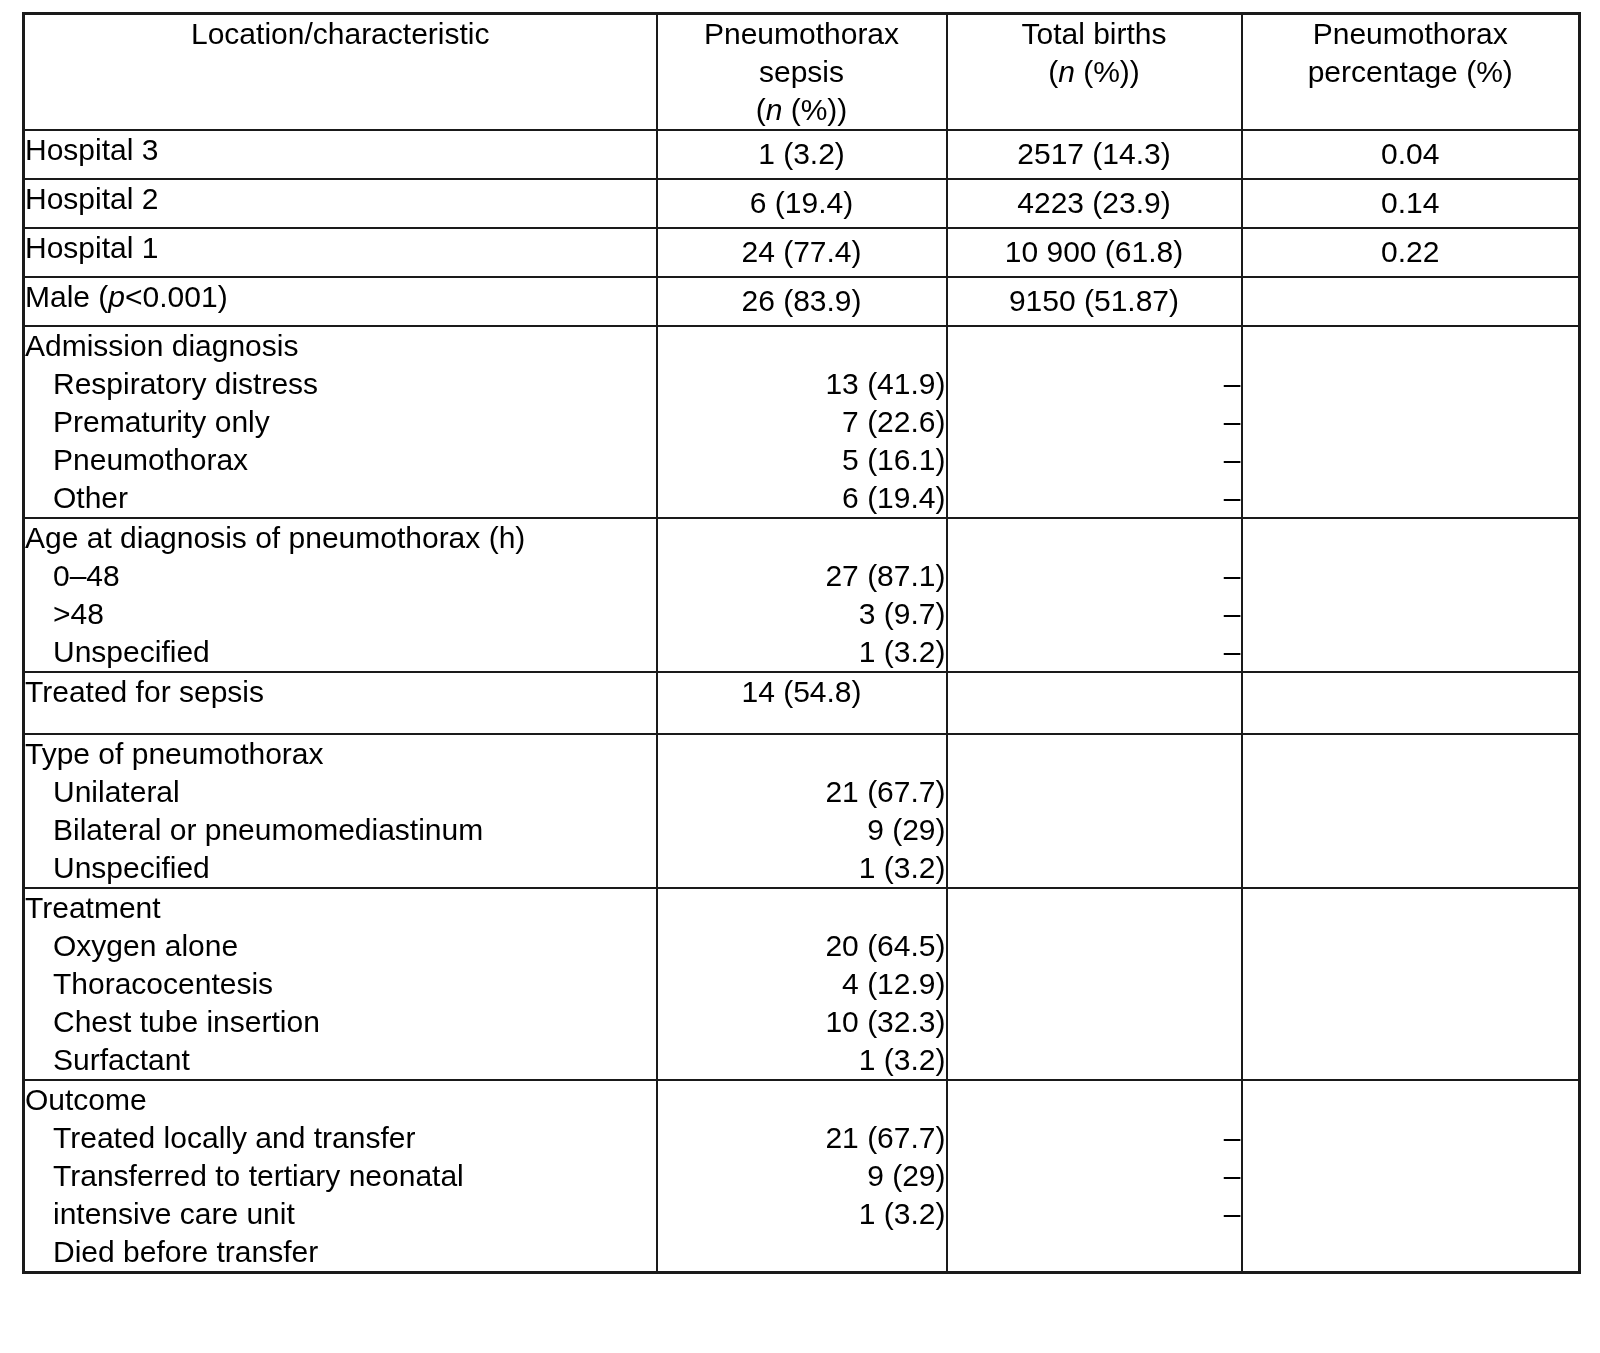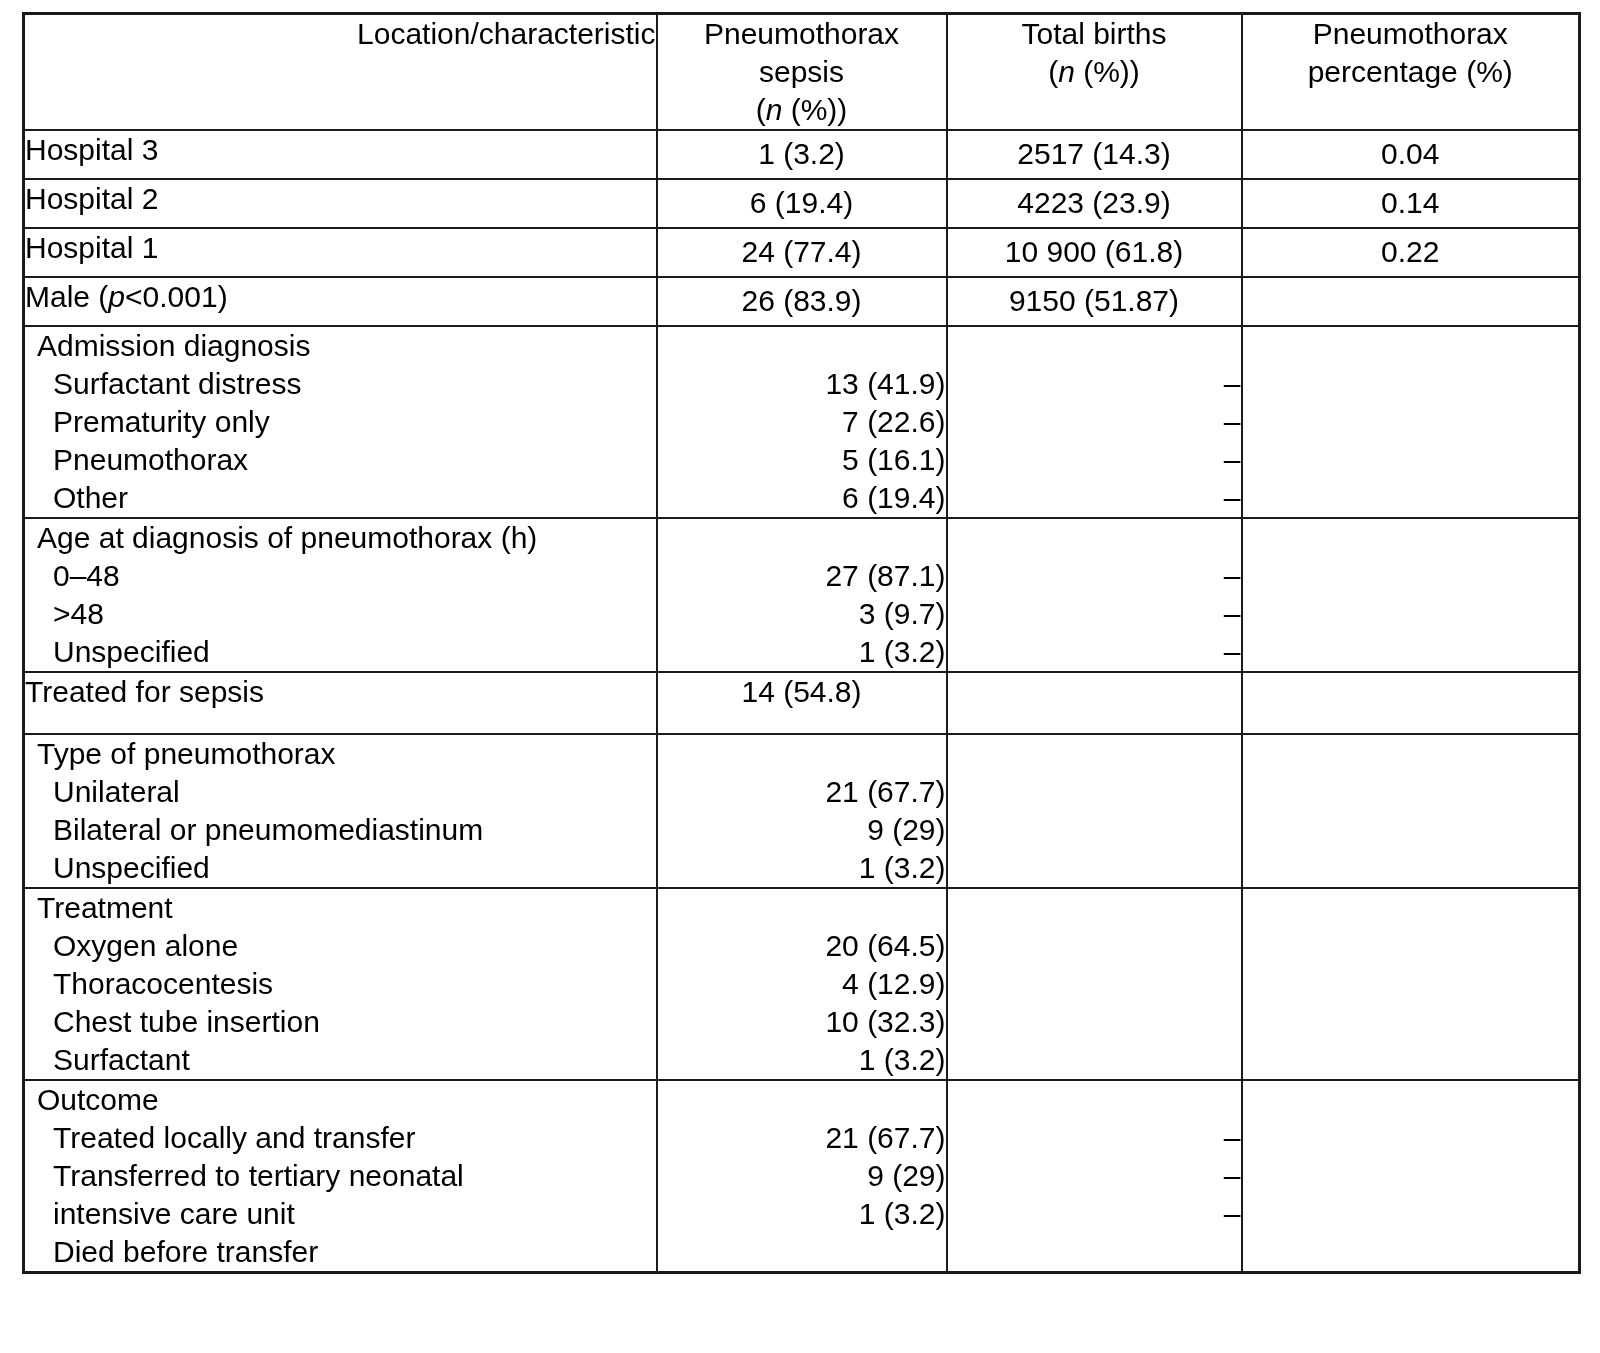--- a/index.html
+++ b/index.html
@@ -58,21 +58,21 @@
   
   thead th {
     font-weight: bold;
     font-size: 30px;
     line-height: 39px;
     padding-top: 13px;
     padding-bottom: 10px;
     border-bottom: 3px solid #1a1a1a;
   }
   th.h-left {
-    text-align: right;
+    text-align: center;
     padding-left: 12px;
     margin-left: 20px;
   }
   th.h-center {
     text-align: center;
     padding-left: 6px;
     padding-right: 6px;
   }
   .ital { font-style: italic; }
 
@@ -90,21 +90,21 @@
   }
 
   
   tr.simple td { height: 43px; }
   tr.simple td.lbl { }
   tr.simple td.num { padding-top: 4px; }
 
   
   .group-head {
     display: block;
-    padding-left: 12px;
+    padding-left: 0px;
   }
   .group-sub {
     display: block;
     padding-left: 28px;
   }
   .stack { display: block; }
   .stack .ln { display: block; height: 38px; }
   .stack .sp { display: block; height: 38px; }
 
   td.group-lbl {
@@ -176,21 +176,21 @@
         <tr class="simple">
           <td class="lbl"><span>Male (</span><span class="ital">p</span><span>&lt;0.001)</span></td>
           <td class="num"><span>26 (83.9)</span></td>
           <td class="num"><span>9150 (51.87)</span></td>
           <td class="num"><span></span></td>
         </tr>
         <tr class="group">
           <td class="group-lbl">
             <span class="stack">
               <span class="ln group-head">Admission diagnosis</span>
-              <span class="ln group-sub">Surfactant distress</span>
+              <span class="ln group-sub">Respiratory distress</span>
               <span class="ln group-sub">Prematurity only</span>
               <span class="ln group-sub">Pneumothorax</span>
               <span class="ln group-sub">Other</span>
             </span>
           </td>
           <td class="group-num">
             <span class="stack">
               <span class="sp">&nbsp;</span>
               <span class="ln">13 (41.9)</span>
               <span class="ln">7 (22.6)</span>

